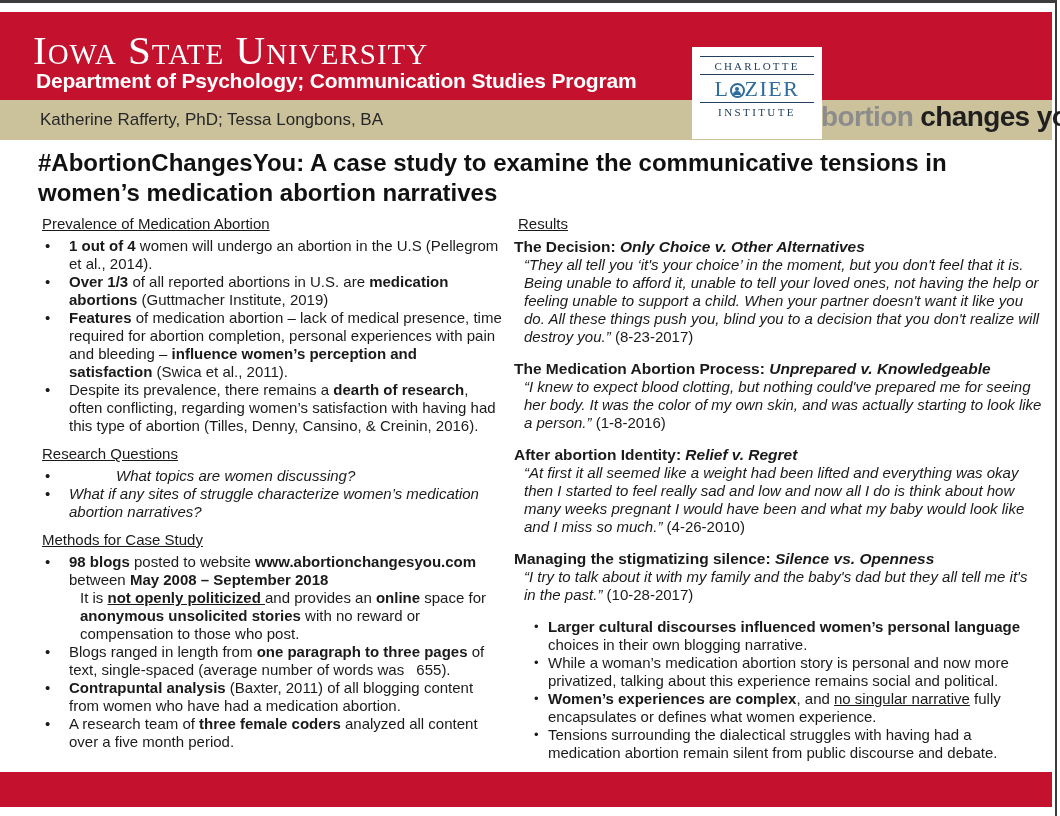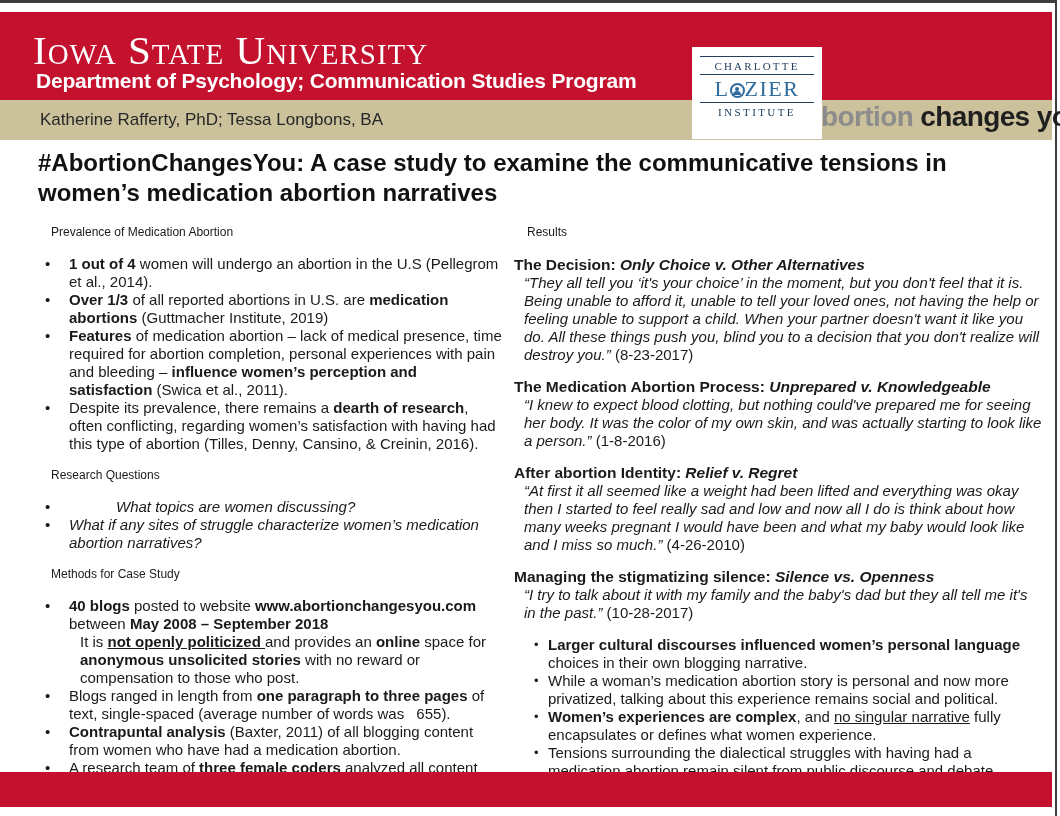--- a/index.html
+++ b/index.html
@@ -46,21 +46,21 @@
   .tagline{position:absolute;left:806px;top:101px;font-size:28px;font-weight:bold;letter-spacing:-0.6px;white-space:nowrap;}
   .tg-gray{color:#8c8c8c;}
   .tg-dark{color:#1f1f1f;margin-left:7px;}
   .title{
     position:absolute;left:38px;top:148px;width:950px;
     font-size:24px;font-weight:bold;line-height:30px;color:#111111;
   }
   .columns{position:absolute;left:38px;top:210px;width:1004px;display:flex;}
   .col-left{width:466px;margin-right:10px;}
   .col-right{width:528px;}
-  .sec-head{font-size:12px;line-height:19px;margin:13px;}
+  .sec-head{font-size:15px;text-decoration:underline;line-height:19px;margin:4px;}
   ul{list-style:none;margin:0;padding:0;}
   li{position:relative;padding-left:31px;font-size:15px;line-height:18px;margin:0;}
   li::before{content:"\2022";position:absolute;left:7px;}
   .section{margin-bottom:9px;}
   .subnote{margin-left:11px;}
   .theme{margin-top:1px;margin-bottom:13px;}
   .theme-head{font-weight:bold;font-size:15.5px;line-height:19px;}
   .dialectic{font-style:italic;}
   .quote{margin-left:10px;font-size:15px;line-height:18px;}
   .quote-text{font-style:italic;}
@@ -115,21 +115,21 @@
         <ul>
           <li><span style="font-style: italic; margin-left: 47px;">What topics are women discussing?</span></li>
           <li><span style="font-style: italic;">What if any sites of struggle characterize women’s medication abortion narratives?</span></li>
         </ul>
       </div>
 
       <div class="section">
         <div class="sec-head">Methods for Case Study</div>
         <ul>
           <li>
-            <div><span style="font-weight: bold;">40 blogs</span><span> posted to website </span><span style="font-weight: bold;">www.abortionchangesyou.com</span><span> between </span><span style="font-weight: bold;">May 2008 – September 2018</span></div>
+            <div><span style="font-weight: bold;">98 blogs</span><span> posted to website </span><span style="font-weight: bold;">www.abortionchangesyou.com</span><span> between </span><span style="font-weight: bold;">May 2008 – September 2018</span></div>
             <div class="subnote"><span>It is </span><span style="font-weight: bold; text-decoration: underline;">not openly politicized </span><span>and provides an </span><span style="font-weight: bold;">online</span><span> space for </span><span style="font-weight: bold;">anonymous unsolicited stories</span><span> with no reward or compensation to those who post.</span></div>
           </li>
           <li><span>Blogs ranged in length from </span><span style="font-weight: bold;">one paragraph to three pages</span><span> of text, single-spaced (average number of words was </span><span style="font-weight: normal; margin-left: 8px;">655</span><span>).</span></li>
           <li><span style="font-weight: bold;">Contrapuntal analysis</span><span> (Baxter, 2011) of all blogging content from women who have had a medication abortion.</span></li>
           <li><span>A research team of </span><span style="font-weight: bold;">three female coders</span><span> analyzed all content over a five month period.</span></li>
         </ul>
       </div>
 
     </div>
 

